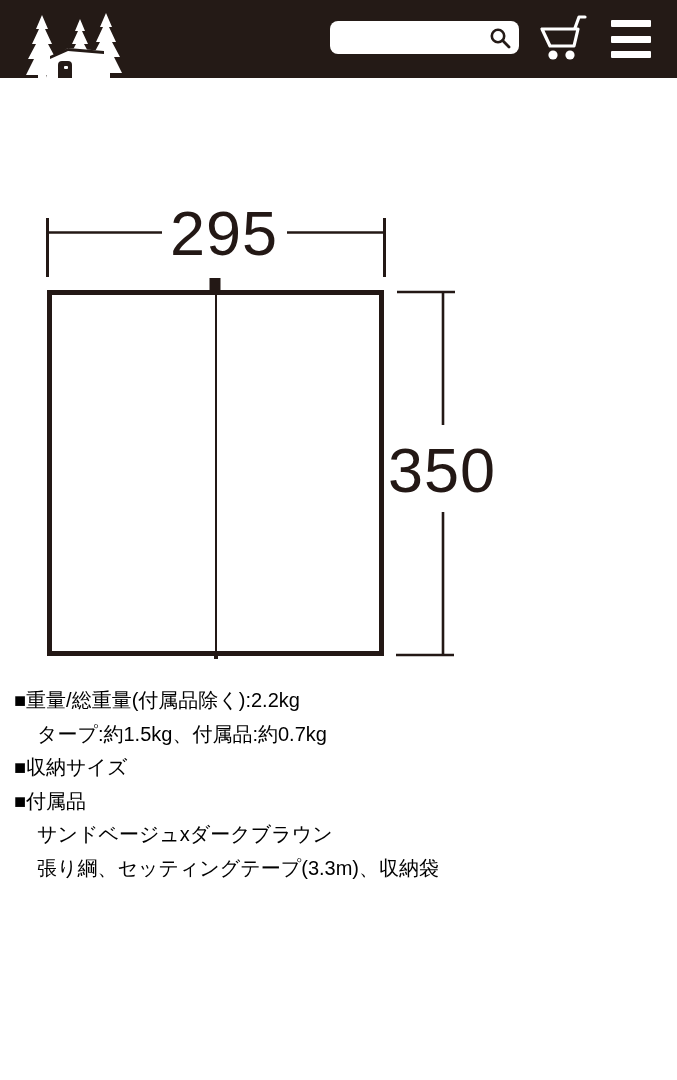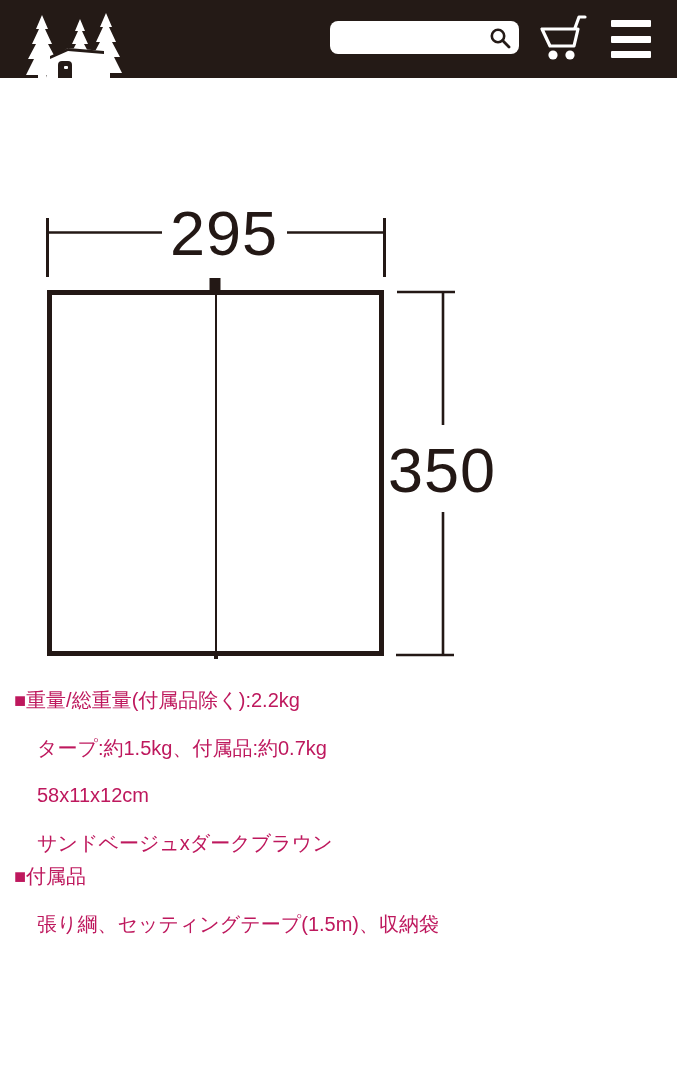--- a/index.html
+++ b/index.html
@@ -66,30 +66,30 @@
     font-size: 63px;
     font-weight: 400;
     letter-spacing: 1px;
     fill: #231815;
   }
 
   
   .specs {
     position: absolute; left: 0; top: 684px;
     width: 556px;
-    color: #be185d;
+    color: #000000;
     font-size: 20px;
   }
   .spec-line {
     height: 33.5px;
     line-height: 33.5px;
     padding-left: 14px;
     white-space: nowrap;
   }
-  .spec-line.indent { padding-left: 37px; margin-top: 14px; }
+  .spec-line.indent { padding-left: 37px; }
 </style>
 </head>
 <body>
 
 <div class="page">
 
   <div class="header">
 
     <div class="logo">
       <svg width="100" height="80" viewBox="0 0 100 80">
@@ -164,19 +164,19 @@
     <rect x="214" y="463" width="4" height="6" fill="#231815"></rect>
 
     <text class="dim-text" x="224" y="65" text-anchor="middle">295</text>
 
     <text class="dim-text" x="442" y="302" text-anchor="middle">350</text>
   </svg>
 
   <div class="specs">
     <div class="spec-line">■重量/総重量(付属品除く):2.2kg</div>
     <div class="spec-line indent">タープ:約1.5kg、付属品:約0.7kg</div>
-    <div class="spec-line indent">58x11x12cm</div>
+    <div class="spec-line">■収納サイズ</div>
+    <div class="spec-line">■付属品</div>
     <div class="spec-line indent">サンドベージュxダークブラウン</div>
-    <div class="spec-line">■付属品</div>
-    <div class="spec-line indent">張り綱、セッティングテープ(1.5m)、収納袋</div>
+    <div class="spec-line indent">張り綱、セッティングテープ(3.3m)、収納袋</div>
   </div>
 
 </div>
 
 </body></html>

